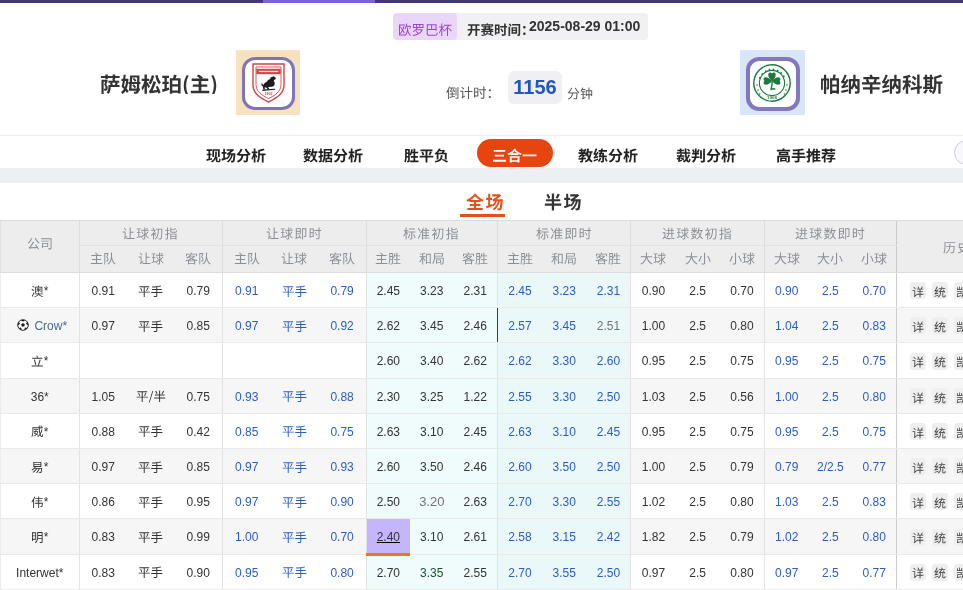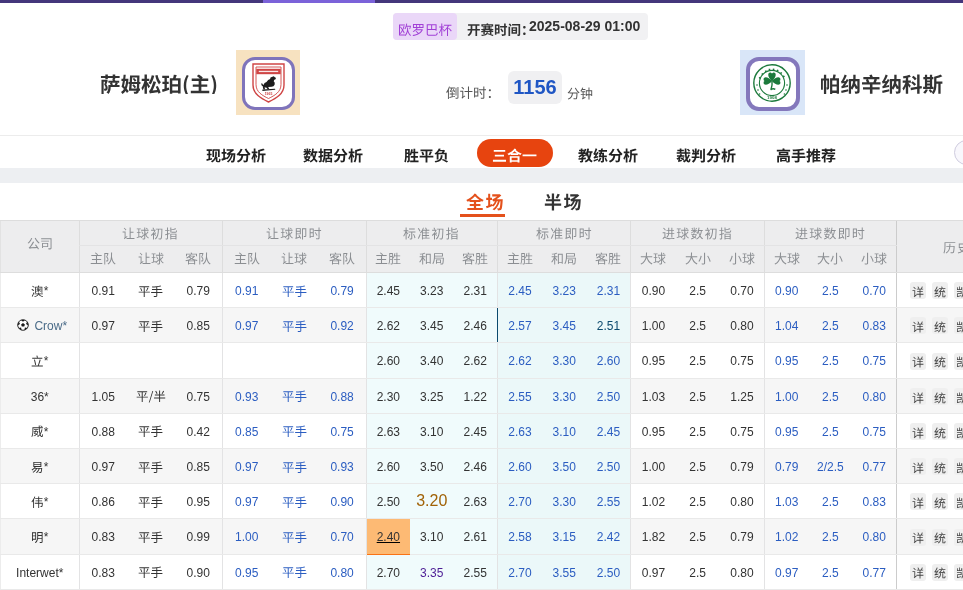--- a/index.html
+++ b/index.html
@@ -301,21 +301,21 @@
         <td style="border-bottom:1px solid #e9e9e9;border-left:1px solid #e3e3e4;"><span style="font-size:12px;color:#2b5dc1">0.97</span></td>
         <td style="border-bottom:1px solid #e9e9e9;"><svg style="" width="25.0" height="12.5" viewBox="0 0 25.0 12.5">
             <use href="#g34" fill="#2b5dc1"></use>
           </svg></td>
         <td style="border-bottom:1px solid #e9e9e9;"><span style="font-size:12px;color:#2b5dc1">0.92</span></td>
         <td style="border-bottom:1px solid #e9e9e9;border-left:1px solid #e3e3e4;background:#f0fbfc;"><span style="font-size:12px;color:#333">2.62</span></td>
         <td style="border-bottom:1px solid #e9e9e9;background:#f0fbfc;"><span style="font-size:12px;color:#333">3.45</span></td>
         <td style="border-bottom:1px solid #e9e9e9;background:#f0fbfc;"><span style="font-size:12px;color:#333">2.46</span></td>
         <td style="border-bottom:1px solid #e9e9e9;border-left:1px solid #0c4a6e;background:#ebf8f9;"><span style="font-size:12px;color:#2b5dc1">2.57</span></td>
         <td style="border-bottom:1px solid #e9e9e9;background:#ebf8f9;"><span style="font-size:12px;color:#2b5dc1">3.45</span></td>
-        <td style="border-bottom:1px solid #e9e9e9;background:#ebf8f9;"><span style="font-size:12px;color:#0c4a6e">2.51</span></td>
+        <td style="border-bottom:1px solid #e9e9e9;background:#ebf8f9;"><span style="font-size:12px;color:#737373">2.51</span></td>
         <td style="border-bottom:1px solid #e9e9e9;border-left:1px solid #e3e3e4;"><span style="font-size:12px;color:#333">1.00</span></td>
         <td style="border-bottom:1px solid #e9e9e9;"><span style="font-size:12px;color:#333">2.5</span></td>
         <td style="border-bottom:1px solid #e9e9e9;"><span style="font-size:12px;color:#333">0.80</span></td>
         <td style="border-bottom:1px solid #e9e9e9;border-left:1px solid #e3e3e4;"><span style="font-size:12px;color:#2b5dc1">1.04</span></td>
         <td style="border-bottom:1px solid #e9e9e9;"><span style="font-size:12px;color:#2b5dc1">2.5</span></td>
         <td style="border-bottom:1px solid #e9e9e9;"><span style="font-size:12px;color:#2b5dc1">0.83</span></td>
         <td style="border-bottom:1px solid #e9e9e9;border-left:1px solid #ccc;text-align:left;padding-left:13px;white-space:nowrap"><span style="display:inline-block;width:16.5px;height:17px;line-height:17px;background:#efefef;border-radius:3px;text-align:center;margin-right:5.5px;vertical-align:middle"><svg style="" width="12.0" height="12.0" viewBox="0 0 12.0 12.0">
               <use href="#g35" fill="#444"></use>
             </svg></span><span style="display:inline-block;width:16.5px;height:17px;line-height:17px;background:#efefef;border-radius:3px;text-align:center;margin-right:5.5px;vertical-align:middle"><svg style="" width="12.0" height="12.0" viewBox="0 0 12.0 12.0">
               <use href="#g36" fill="#444"></use>
@@ -366,21 +366,21 @@
           </svg></td>
         <td style="border-bottom:1px solid #e9e9e9;"><span style="font-size:12px;color:#2b5dc1">0.88</span></td>
         <td style="border-bottom:1px solid #e9e9e9;border-left:1px solid #e3e3e4;background:#f0fbfc;"><span style="font-size:12px;color:#333">2.30</span></td>
         <td style="border-bottom:1px solid #e9e9e9;background:#f0fbfc;"><span style="font-size:12px;color:#333">3.25</span></td>
         <td style="border-bottom:1px solid #e9e9e9;background:#f0fbfc;"><span style="font-size:12px;color:#333">1.22</span></td>
         <td style="border-bottom:1px solid #e9e9e9;border-left:1px solid #e3e3e4;background:#ebf8f9;"><span style="font-size:12px;color:#2b5dc1">2.55</span></td>
         <td style="border-bottom:1px solid #e9e9e9;background:#ebf8f9;"><span style="font-size:12px;color:#2b5dc1">3.30</span></td>
         <td style="border-bottom:1px solid #e9e9e9;background:#ebf8f9;"><span style="font-size:12px;color:#2b5dc1">2.50</span></td>
         <td style="border-bottom:1px solid #e9e9e9;border-left:1px solid #e3e3e4;"><span style="font-size:12px;color:#333">1.03</span></td>
         <td style="border-bottom:1px solid #e9e9e9;"><span style="font-size:12px;color:#333">2.5</span></td>
-        <td style="border-bottom:1px solid #e9e9e9;"><span style="font-size:12px;color:#333">1.25</span></td>
+        <td style="border-bottom:1px solid #e9e9e9;"><span style="font-size:12px;color:#333">0.56</span></td>
         <td style="border-bottom:1px solid #e9e9e9;border-left:1px solid #e3e3e4;"><span style="font-size:12px;color:#2b5dc1">1.00</span></td>
         <td style="border-bottom:1px solid #e9e9e9;"><span style="font-size:12px;color:#2b5dc1">2.5</span></td>
         <td style="border-bottom:1px solid #e9e9e9;"><span style="font-size:12px;color:#2b5dc1">0.80</span></td>
         <td style="border-bottom:1px solid #e9e9e9;border-left:1px solid #ccc;text-align:left;padding-left:13px;white-space:nowrap"><span style="display:inline-block;width:16.5px;height:17px;line-height:17px;background:#efefef;border-radius:3px;text-align:center;margin-right:5.5px;vertical-align:middle"><svg style="" width="12.0" height="12.0" viewBox="0 0 12.0 12.0">
               <use href="#g35" fill="#444"></use>
             </svg></span><span style="display:inline-block;width:16.5px;height:17px;line-height:17px;background:#efefef;border-radius:3px;text-align:center;margin-right:5.5px;vertical-align:middle"><svg style="" width="12.0" height="12.0" viewBox="0 0 12.0 12.0">
               <use href="#g36" fill="#444"></use>
             </svg></span><span style="display:inline-block;width:16.5px;height:17px;line-height:17px;background:#efefef;border-radius:3px;text-align:center;margin-right:5.5px;vertical-align:middle"><svg style="" width="12.0" height="12.0" viewBox="0 0 12.0 12.0">
               <use href="#g37" fill="#444"></use>
             </svg></span></td>
@@ -461,21 +461,21 @@
         <td style="border-bottom:1px solid #e9e9e9;"><svg style="" width="25.0" height="12.5" viewBox="0 0 25.0 12.5">
             <use href="#g34" fill="#333"></use>
           </svg></td>
         <td style="border-bottom:1px solid #e9e9e9;"><span style="font-size:12px;color:#333">0.95</span></td>
         <td style="border-bottom:1px solid #e9e9e9;border-left:1px solid #e3e3e4;"><span style="font-size:12px;color:#2b5dc1">0.97</span></td>
         <td style="border-bottom:1px solid #e9e9e9;"><svg style="" width="25.0" height="12.5" viewBox="0 0 25.0 12.5">
             <use href="#g34" fill="#2b5dc1"></use>
           </svg></td>
         <td style="border-bottom:1px solid #e9e9e9;"><span style="font-size:12px;color:#2b5dc1">0.90</span></td>
         <td style="border-bottom:1px solid #e9e9e9;border-left:1px solid #e3e3e4;background:#f0fbfc;"><span style="font-size:12px;color:#333">2.50</span></td>
-        <td style="border-bottom:1px solid #e9e9e9;background:#f0fbfc;"><span style="font-size:16px;color:#a16207">3.20</span></td>
+        <td style="border-bottom:1px solid #e9e9e9;background:#f0fbfc;"><span style="font-size:13px;color:#737373">3.20</span></td>
         <td style="border-bottom:1px solid #e9e9e9;background:#f0fbfc;"><span style="font-size:12px;color:#333">2.63</span></td>
         <td style="border-bottom:1px solid #e9e9e9;border-left:1px solid #e3e3e4;background:#ebf8f9;"><span style="font-size:12px;color:#2b5dc1">2.70</span></td>
         <td style="border-bottom:1px solid #e9e9e9;background:#ebf8f9;"><span style="font-size:12px;color:#2b5dc1">3.30</span></td>
         <td style="border-bottom:1px solid #e9e9e9;background:#ebf8f9;"><span style="font-size:12px;color:#2b5dc1">2.55</span></td>
         <td style="border-bottom:1px solid #e9e9e9;border-left:1px solid #e3e3e4;"><span style="font-size:12px;color:#333">1.02</span></td>
         <td style="border-bottom:1px solid #e9e9e9;"><span style="font-size:12px;color:#333">2.5</span></td>
         <td style="border-bottom:1px solid #e9e9e9;"><span style="font-size:12px;color:#333">0.80</span></td>
         <td style="border-bottom:1px solid #e9e9e9;border-left:1px solid #e3e3e4;"><span style="font-size:12px;color:#2b5dc1">1.03</span></td>
         <td style="border-bottom:1px solid #e9e9e9;"><span style="font-size:12px;color:#2b5dc1">2.5</span></td>
         <td style="border-bottom:1px solid #e9e9e9;"><span style="font-size:12px;color:#2b5dc1">0.83</span></td>
@@ -494,21 +494,21 @@
         <td style="border-bottom:1px solid #e9e9e9;border-left:1px solid #e3e3e4;"><span style="font-size:12px;color:#333">0.83</span></td>
         <td style="border-bottom:1px solid #e9e9e9;"><svg style="" width="25.0" height="12.5" viewBox="0 0 25.0 12.5">
             <use href="#g34" fill="#333"></use>
           </svg></td>
         <td style="border-bottom:1px solid #e9e9e9;"><span style="font-size:12px;color:#333">0.99</span></td>
         <td style="border-bottom:1px solid #e9e9e9;border-left:1px solid #e3e3e4;"><span style="font-size:12px;color:#2b5dc1">1.00</span></td>
         <td style="border-bottom:1px solid #e9e9e9;"><svg style="" width="25.0" height="12.5" viewBox="0 0 25.0 12.5">
             <use href="#g34" fill="#2b5dc1"></use>
           </svg></td>
         <td style="border-bottom:1px solid #e9e9e9;"><span style="font-size:12px;color:#2b5dc1">0.70</span></td>
-        <td style="border-bottom:1px solid #f97316;border-left:1px solid #e3e3e4;background:#fdba74;text-decoration:underline;"><span style="font-size:12px;color:#333">2.40</span></td>
+        <td style="border-bottom:3px solid #f97316;border-left:1px solid #e3e3e4;background:#c4b5fd;text-decoration:underline;"><span style="font-size:12px;color:#333">2.40</span></td>
         <td style="border-bottom:1px solid #e9e9e9;background:#f0fbfc;"><span style="font-size:12px;color:#333">3.10</span></td>
         <td style="border-bottom:1px solid #e9e9e9;background:#f0fbfc;"><span style="font-size:12px;color:#333">2.61</span></td>
         <td style="border-bottom:1px solid #e9e9e9;border-left:1px solid #e3e3e4;background:#ebf8f9;"><span style="font-size:12px;color:#2b5dc1">2.58</span></td>
         <td style="border-bottom:1px solid #e9e9e9;background:#ebf8f9;"><span style="font-size:12px;color:#2b5dc1">3.15</span></td>
         <td style="border-bottom:1px solid #e9e9e9;background:#ebf8f9;"><span style="font-size:12px;color:#2b5dc1">2.42</span></td>
         <td style="border-bottom:1px solid #e9e9e9;border-left:1px solid #e3e3e4;"><span style="font-size:12px;color:#333">1.82</span></td>
         <td style="border-bottom:1px solid #e9e9e9;"><span style="font-size:12px;color:#333">2.5</span></td>
         <td style="border-bottom:1px solid #e9e9e9;"><span style="font-size:12px;color:#333">0.79</span></td>
         <td style="border-bottom:1px solid #e9e9e9;border-left:1px solid #e3e3e4;"><span style="font-size:12px;color:#2b5dc1">1.02</span></td>
         <td style="border-bottom:1px solid #e9e9e9;"><span style="font-size:12px;color:#2b5dc1">2.5</span></td>
@@ -527,21 +527,21 @@
         <td style="border-bottom:1px solid #e9e9e9;"><svg style="" width="25.0" height="12.5" viewBox="0 0 25.0 12.5">
             <use href="#g34" fill="#333"></use>
           </svg></td>
         <td style="border-bottom:1px solid #e9e9e9;"><span style="font-size:12px;color:#333">0.90</span></td>
         <td style="border-bottom:1px solid #e9e9e9;border-left:1px solid #e3e3e4;"><span style="font-size:12px;color:#2b5dc1">0.95</span></td>
         <td style="border-bottom:1px solid #e9e9e9;"><svg style="" width="25.0" height="12.5" viewBox="0 0 25.0 12.5">
             <use href="#g34" fill="#2b5dc1"></use>
           </svg></td>
         <td style="border-bottom:1px solid #e9e9e9;"><span style="font-size:12px;color:#2b5dc1">0.80</span></td>
         <td style="border-bottom:1px solid #e9e9e9;border-left:1px solid #e3e3e4;background:#f0fbfc;"><span style="font-size:12px;color:#333">2.70</span></td>
-        <td style="border-bottom:1px solid #e9e9e9;background:#f0fbfc;"><span style="font-size:12px;color:#4c1d95">3.35</span></td>
+        <td style="border-bottom:1px solid #e9e9e9;background:#f0fbfc;"><span style="font-size:12px;color:#14532d">3.35</span></td>
         <td style="border-bottom:1px solid #e9e9e9;background:#f0fbfc;"><span style="font-size:12px;color:#333">2.55</span></td>
         <td style="border-bottom:1px solid #e9e9e9;border-left:1px solid #e3e3e4;background:#ebf8f9;"><span style="font-size:12px;color:#2b5dc1">2.70</span></td>
         <td style="border-bottom:1px solid #e9e9e9;background:#ebf8f9;"><span style="font-size:12px;color:#2b5dc1">3.55</span></td>
         <td style="border-bottom:1px solid #e9e9e9;background:#ebf8f9;"><span style="font-size:12px;color:#2b5dc1">2.50</span></td>
         <td style="border-bottom:1px solid #e9e9e9;border-left:1px solid #e3e3e4;"><span style="font-size:12px;color:#333">0.97</span></td>
         <td style="border-bottom:1px solid #e9e9e9;"><span style="font-size:12px;color:#333">2.5</span></td>
         <td style="border-bottom:1px solid #e9e9e9;"><span style="font-size:12px;color:#333">0.80</span></td>
         <td style="border-bottom:1px solid #e9e9e9;border-left:1px solid #e3e3e4;"><span style="font-size:12px;color:#2b5dc1">0.97</span></td>
         <td style="border-bottom:1px solid #e9e9e9;"><span style="font-size:12px;color:#2b5dc1">2.5</span></td>
         <td style="border-bottom:1px solid #e9e9e9;"><span style="font-size:12px;color:#2b5dc1">0.77</span></td>

